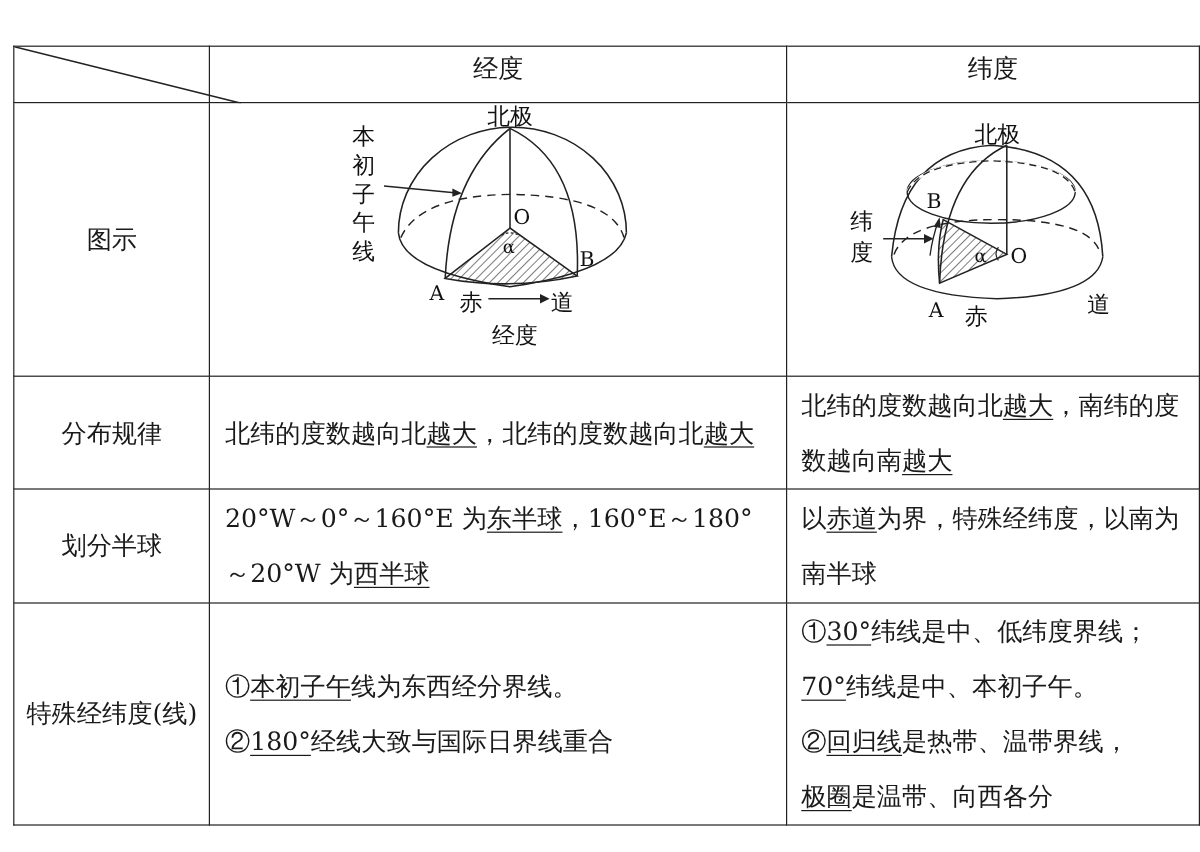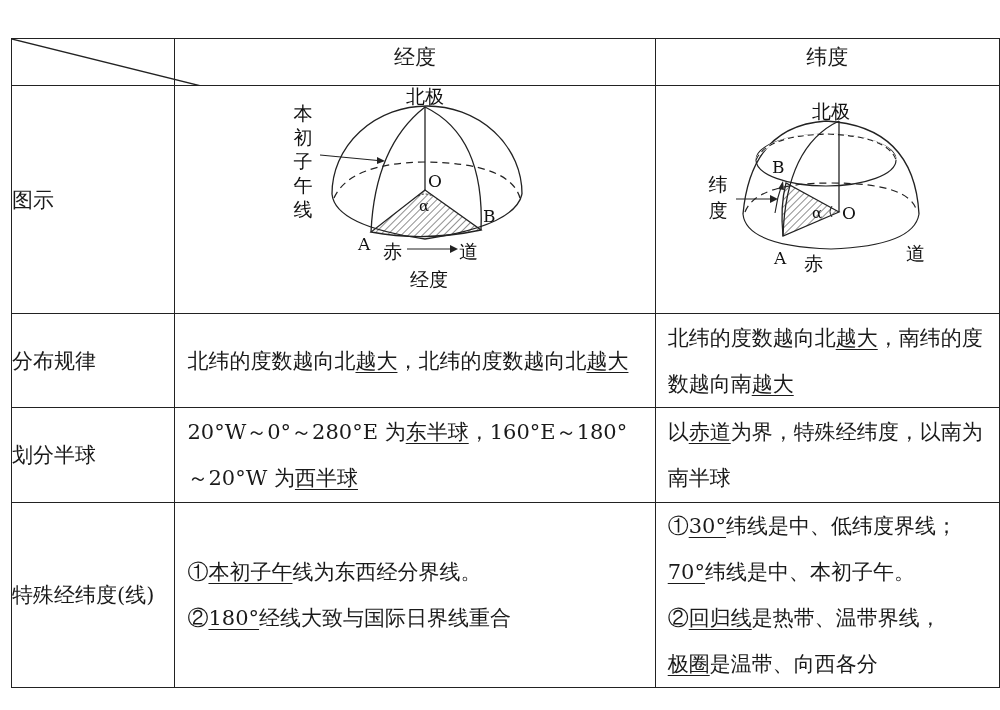--- a/index.html
+++ b/index.html
@@ -1,20 +1,20 @@
 <!DOCTYPE html>
 <html><head>
 <meta charset="utf-8">
 <style>
   html, body { margin:0; padding:0; background:#fff; }
   body { width:1000px; height:710px; position:relative; overflow:hidden;
          font-family: "DejaVu Serif", "Liberation Serif", serif; color:#1a1a1a; }
   table.main { position:absolute; left:11px; top:8px; border-collapse:collapse; table-layout:fixed;margin-top:30px; }
   table.main td { border:1.5px solid #222; padding:0; vertical-align:middle; }
-  .c1 { width:188px; font-size:21px; }
+  .c1 { width:188px; text-align:center; font-size:21px; }
   .c2 { width:461px; }
   .c3 { width:325px; }
   .hdr { text-align:center; font-size:21px; vertical-align:top !important; padding-top:4px !important; }
   .txt { font-size:21px; line-height:46px; padding:0 10px 0 12px !important; }
   .center { text-align:center; }
   u { text-decoration:underline; text-underline-offset:4px; text-decoration-thickness:1px; }
   .diag-cell { position:relative; }
   .diag-cell svg { position:absolute; left:0; top:0; }
   .fig { position:relative; }
   .fig svg text { font-family:"DejaVu Serif","Liberation Serif",serif; fill:#111; }
@@ -120,21 +120,21 @@
 
 
   <tr style="height:94px">
     <td class="c1">分布规律</td>
     <td class="c2 txt"><span>北纬的度数越向北</span><u>越大</u><span>，北纬的度数越向北</span><u>越大</u></td>
     <td class="c3 txt"><span>北纬的度数越向北</span><u>越大</u><span>，南纬的度数越向南</span><u>越大</u></td>
   </tr>
 
   <tr style="height:95px">
     <td class="c1">划分半球</td>
-    <td class="c2 txt"><span>20°W～0°～280°E 为</span><u>东半球</u><span>，160°E～180°～20°W 为</span><u>西半球</u></td>
+    <td class="c2 txt"><span>20°W～0°～160°E 为</span><u>东半球</u><span>，160°E～180°～20°W 为</span><u>西半球</u></td>
     <td class="c3 txt"><span>以</span><u>赤道</u><span>为界，特殊经纬度，以南为南半球</span></td>
   </tr>
 
   <tr style="height:184px">
     <td class="c1">特殊经纬度(线)</td>
     <td class="c2 txt">
       <div><span>①</span><u>本初子午</u><span>线为东西经分界线。</span></div>
       <div><span>②</span><u>180°</u><span>经线大致与国际日界线重合</span></div>
     </td>
     <td class="c3 txt">

